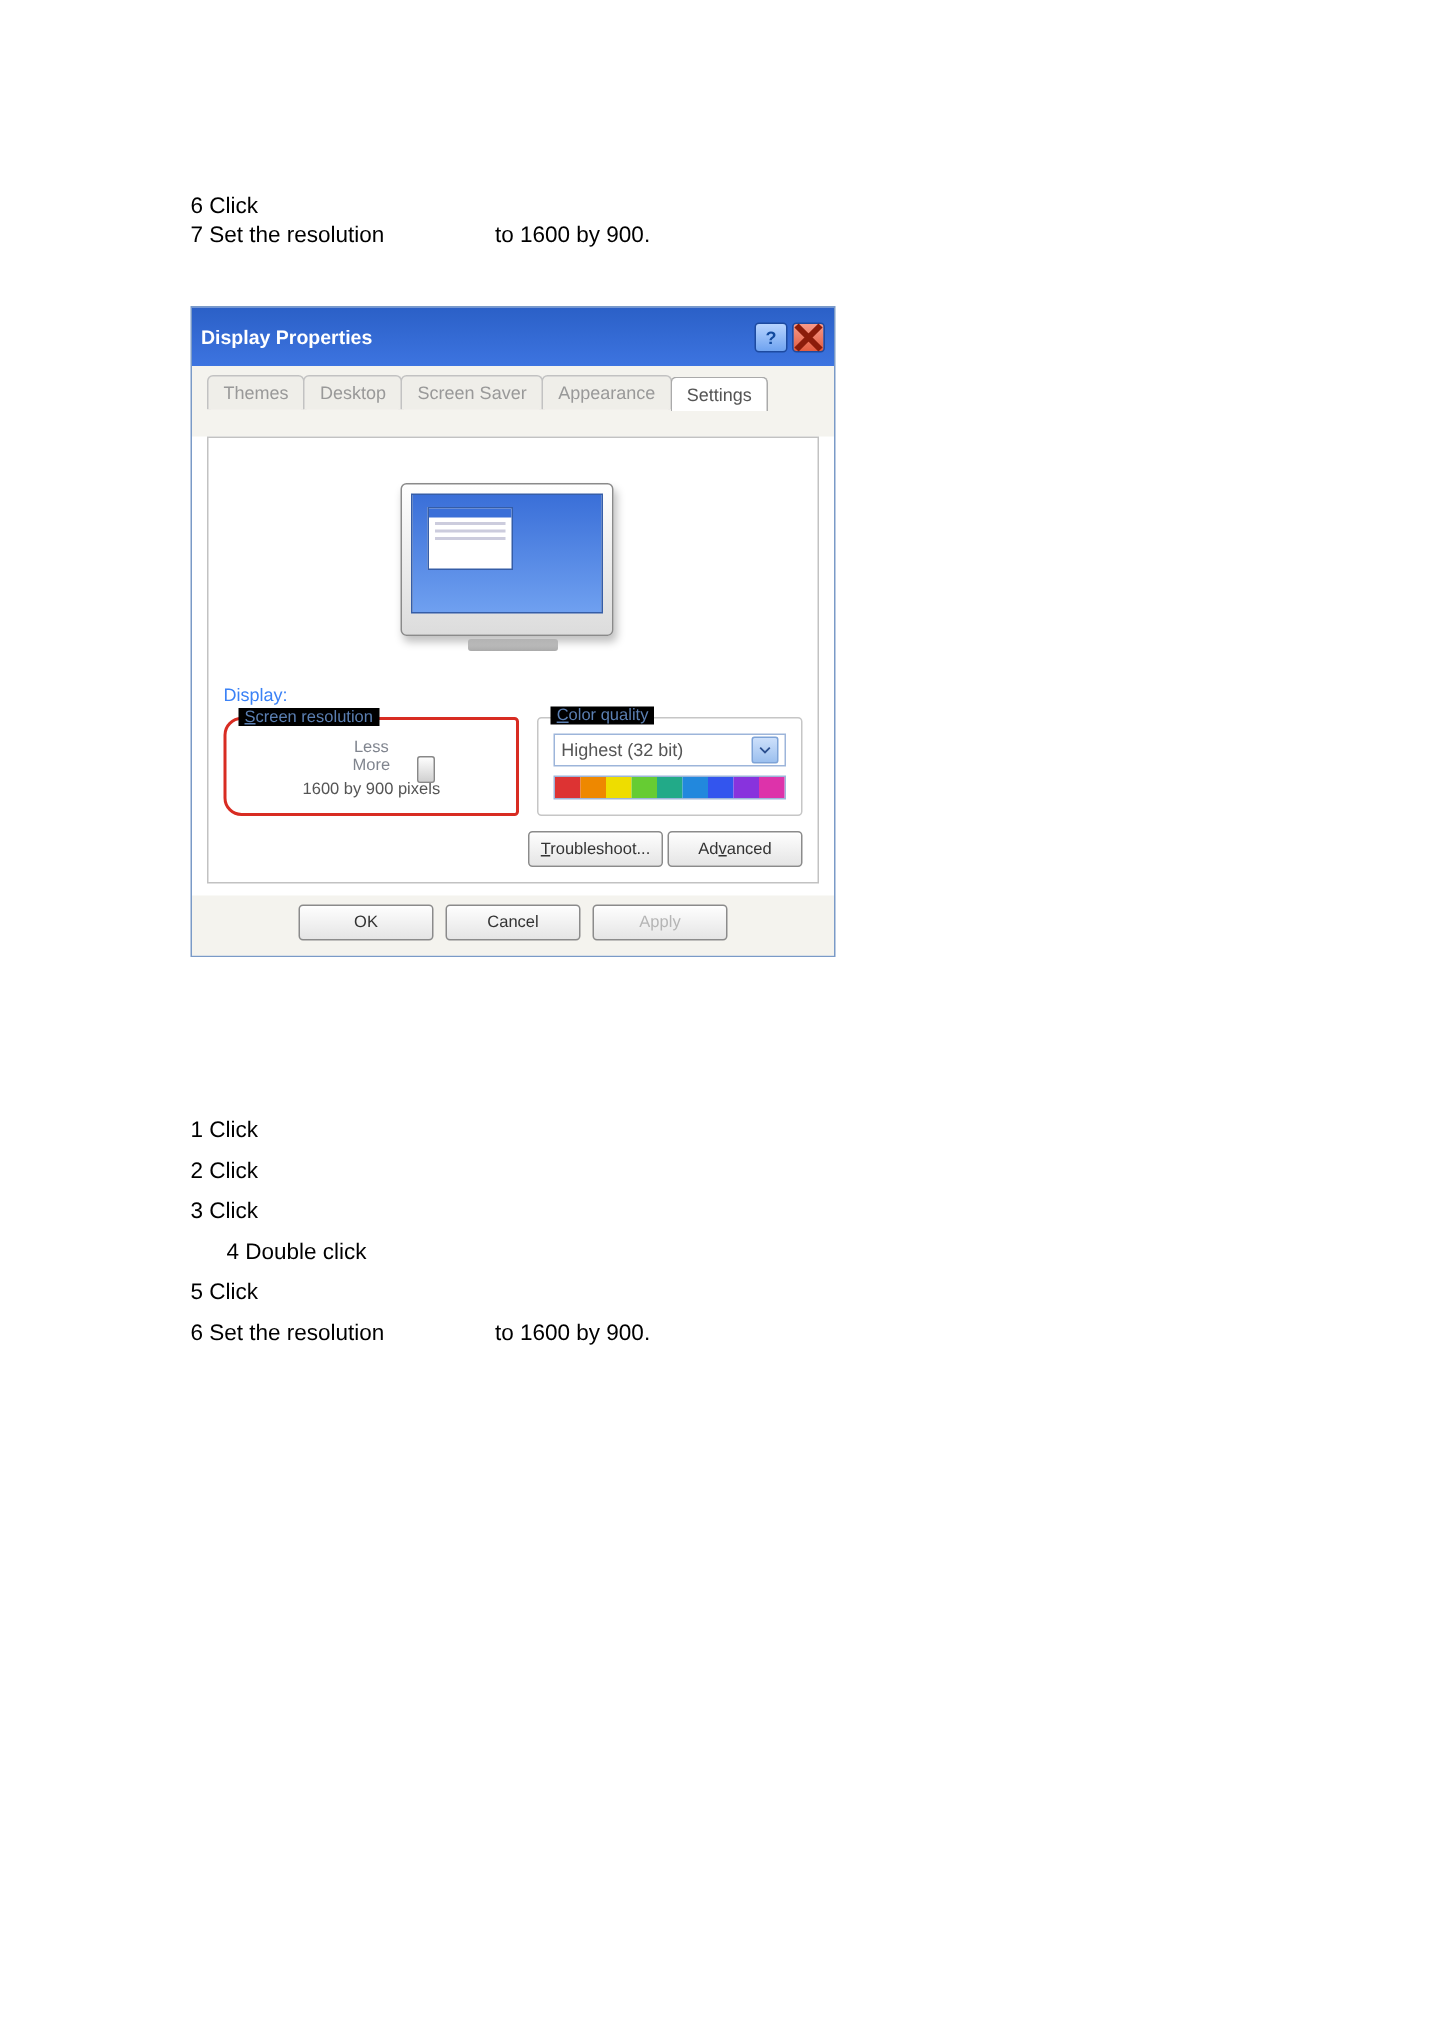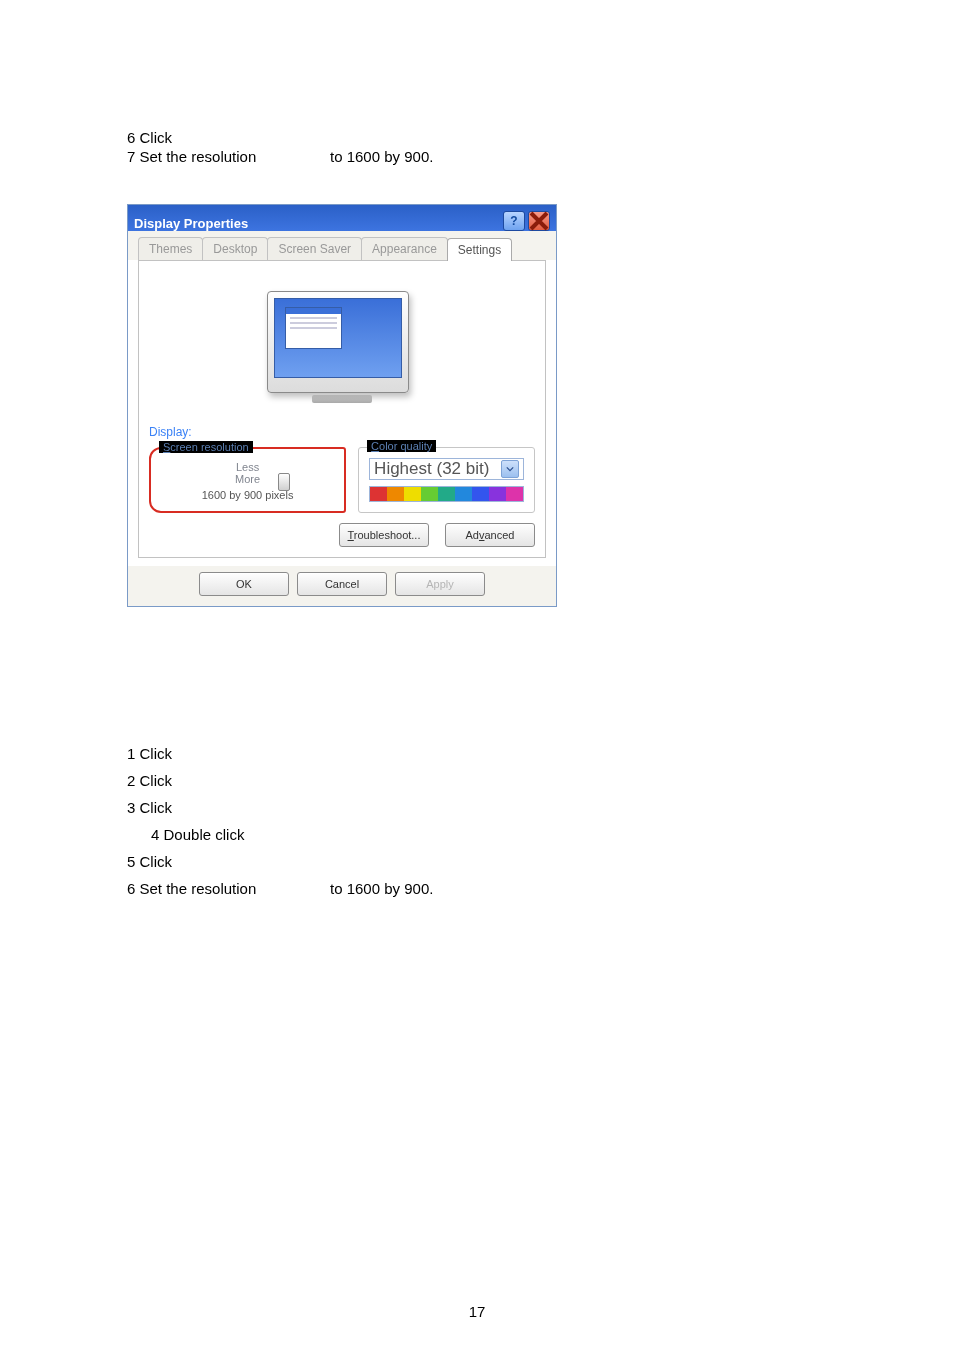--- a/index.html
+++ b/index.html
@@ -2,26 +2,26 @@
 <html><head>
 <meta charset="utf-8">
 <style>
   html,body{margin:0;padding:0;background:#fff;font-family:Arial,Helvetica,sans-serif;font-size:15px;color:#000;}
   .page{width:954px;height:1350px;position:relative;margin:0 auto;box-sizing:border-box;}
   .line{position:absolute;left:127px;white-space:nowrap;}
   .pagenum{position:absolute;bottom:30px;width:100%;text-align:center;font-size:15px;}
 
   
   .dialog{position:absolute;left:127px;top:204px;width:428px;border:1px solid #7a9ac7;background:#fff;}
-  .titlebar{height:26px;background:linear-gradient(#2b60c7,#3d74e0);color:#fff;font-weight:bold;font-size:13px;display:flex;align-items:flex-end;padding:0 6px;justify-content:space-between;}
+  .titlebar{height:39px;background:linear-gradient(#2b60c7,#3d74e0);color:#fff;font-weight:bold;font-size:13px;display:flex;align-items:center;padding:0 6px;justify-content:space-between;}
   .titlebtns{display:flex;gap:3px;}
   .tb{width:20px;height:18px;border:1px solid #1d4aa0;border-radius:3px;display:flex;align-items:center;justify-content:center;font-size:12px;font-weight:bold;}
   .tb.help{background:linear-gradient(#b7d4ff,#6fa3f0);color:#124a9e;}
   .tb.close{background:linear-gradient(#f79a8a,#e25c3f);color:#8b1c0a;}
-  .tabrow{display:flex;padding:6px 10px 0 10px;background:#f4f3ee;font-size:12px;color:#555;}
+  .tabrow{display:flex;padding:6px 10px 18px 10px;background:#f4f3ee;font-size:12px;color:#555;}
   .tab{padding:4px 10px;border:1px solid #c2c2c2;border-bottom:none;border-top-left-radius:4px;border-top-right-radius:4px;margin-right:-1px;background:#f4f3ee;}
   .tab.inactive{color:#999;background:#efeee9;}
   .tab.active{background:#fff;border-color:#aaa;position:relative;top:1px;}
   .tabbody{border:1px solid #c2c2c2;margin:0 10px 8px 10px;background:#fff;padding:10px;}
   .monitorbox{height:150px;display:flex;align-items:center;justify-content:center;}
   .monitor{width:150px;height:110px;position:relative;}
   .mon-outer{width:140px;height:100px;border:1px solid #8a8a8a;border-radius:4px;background:linear-gradient(#fefefe,#dcdcdc);box-shadow:2px 4px 6px rgba(0,0,0,.25);position:relative;}
   .mon-screen{position:absolute;left:6px;top:6px;right:6px;bottom:14px;background:linear-gradient(#3a6fd8,#6fa0f0);border:1px solid #355da7;}
   .mon-win{position:absolute;left:10px;top:8px;width:55px;height:40px;background:#fff;border:1px solid #355da7;}
   .mon-win .wt{height:6px;background:#3a6fd8;}
@@ -32,26 +32,26 @@
   .groups{display:flex;gap:12px;margin-top:8px;}
   .grp{border:1px solid #c6c6c6;border-radius:3px;padding:8px 10px 10px;position:relative;}
   .grp .legend{position:absolute;top:-8px;left:8px;background:#000000;padding:0 4px;font-size:11px;color:#5b7fb2;}
   .grp.res{width:190px;border:2px solid #d82c22;border-top-left-radius:12px;border-bottom-left-radius:12px;}
   .grp.col{width:170px;}
   .sliderrow{display:flex;align-items:center;justify-content:space-between;font-size:11px;color:#80858f;margin-top:4px;flex-direction:column;}
   .slider{flex:1;height:16px;margin:0 6px;position:relative;}
   .slider .track{position:absolute;left:0;right:0;top:7px;height:3px;background:linear-gradient(#bcd0ef,#89abe0);border-radius:2px;}
   .slider .thumb{position:absolute;left:30px;top:0;width:10px;height:16px;background:linear-gradient(#fefefe,#d0d0d0);border:1px solid #888;border-radius:2px;}
   .resval{text-align:center;font-size:11px;color:#555;margin-top:4px;}
-  .selbox{border:1px solid #9db5da;background:#fff;height:20px;font-size:17px;color:#555;display:flex;align-items:center;justify-content:space-between;padding:0 4px;margin-top:2px;}
+  .selbox{border:1px solid #9db5da;background:#fff;height:20px;font-size:12px;color:#555;display:flex;align-items:center;justify-content:space-between;padding:0 4px;margin-top:2px;}
   .selbox .arrow{width:16px;height:16px;background:linear-gradient(#cde0fb,#9cc0ef);border:1px solid #7ea3d7;border-radius:2px;display:flex;align-items:center;justify-content:center;}
   .selbox .arrow svg{width:8px;height:8px;}
   .colorbar{height:14px;margin-top:6px;border:1px solid #9db5da;display:flex;}
   .colorbar div{flex:1;}
-  .btnrow{display:flex;justify-content:flex-end;gap:16px;margin-top:10px;}
+  .btnrow{display:flex;justify-content:flex-end;gap:3px;margin-top:10px;}
   .winbtn{min-width:88px;height:22px;border:1px solid #8b8b8b;border-radius:3px;background:linear-gradient(#fefefe,#e5e5e5);font-size:11px;color:#333;display:flex;align-items:center;justify-content:center;box-shadow:0 1px 0 #fff inset;}
   .winbtn.dis{color:#b5b5b5;}
   .dlgfooter{display:flex;justify-content:center;gap:8px;padding:6px 10px 10px;background:#f4f3ee;}
   .grp .underline{text-decoration:underline;}
 </style>
 </head>
 <body>
 
 <div class="page">
 
@@ -184,14 +184,13 @@
   <div class="line" style="top:853px;">
     <span>5</span> <span>Click</span>
   </div>
   <div class="line" style="top:880px;">
     <span>6</span> <span>Set the resolution</span>
   </div>
   <div class="line" style="top:880px;left:330px;">
     <span>to 1600 by 900.</span>
   </div>
 
-  <div class="pagenum">17</div>
 </div>
 
 </body></html>

